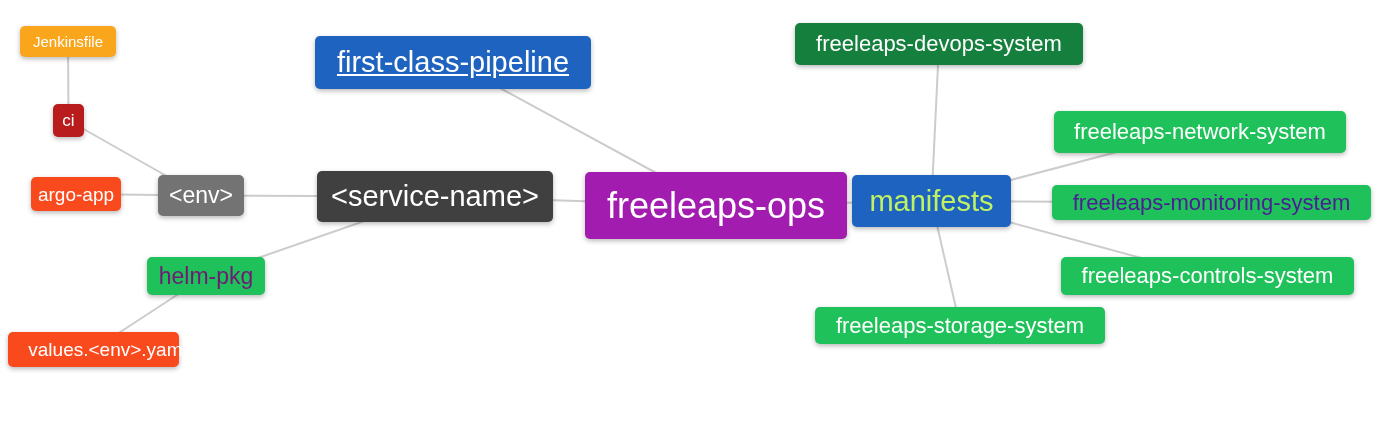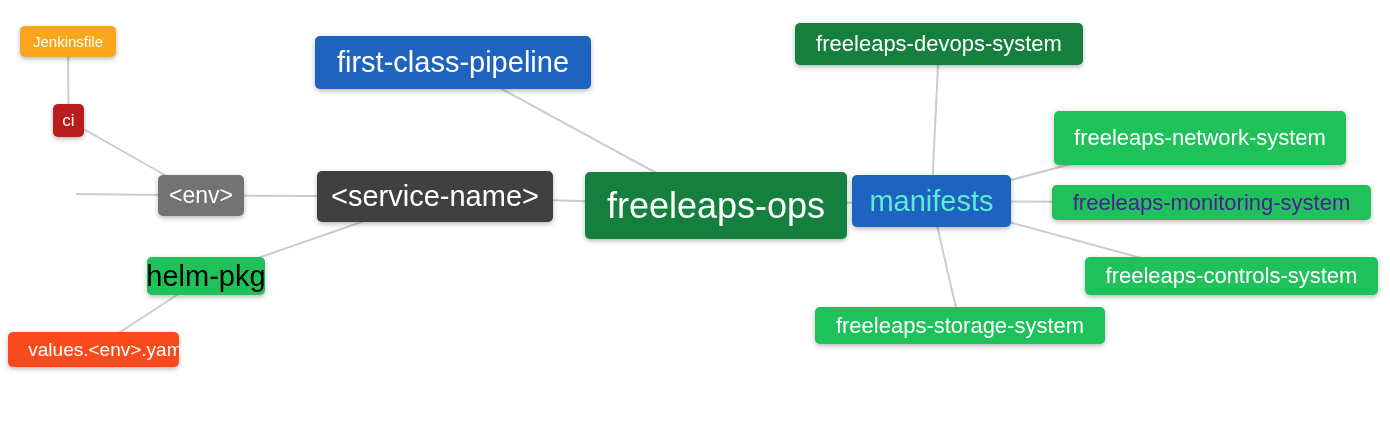--- a/index.html
+++ b/index.html
@@ -54,25 +54,26 @@
       <line x1="716" y1="205.5" x2="931.5" y2="201" stroke="#cccccc" stroke-width="2"></line>
       <line x1="931.5" y1="201" x2="939" y2="44" stroke="#cccccc" stroke-width="2"></line>
       <line x1="931.5" y1="201" x2="1200" y2="130" stroke="#cccccc" stroke-width="2"></line>
       <line x1="931.5" y1="201" x2="1211.5" y2="202.5" stroke="#cccccc" stroke-width="2"></line>
       <line x1="931.5" y1="201" x2="1207.5" y2="276" stroke="#cccccc" stroke-width="2"></line>
       <line x1="931.5" y1="201" x2="960" y2="325.5" stroke="#cccccc" stroke-width="2"></line>
     </svg>
 
   <div class="node" id="n-jenkinsfile" style="left: 20px; top: 26px; width: 96px; height: 31px; font-size: 15px; background: rgb(250, 166, 28); color: rgb(255, 255, 255);">Jenkinsfile</div>
   <div class="node" id="n-ci" style="left: 53px; top: 104px; width: 31px; height: 33px; font-size: 17px; background: #b91c1c; color: rgb(255, 255, 255);">ci</div>
+  <div class="node" id="n-argo_app" style="left: 31px; top: 177px; width: 90px; height: 34px; font-size: 19px; background: rgb(249, 74, 30); color: rgb(255, 255, 255);">argo-app</div>
   <div class="node" id="n-env" style="left: 158px; top: 175px; width: 86px; height: 41px; font-size: 23px; background: #737373; color: rgb(255, 255, 255);">&lt;env&gt;</div>
-  <div class="node" id="n-helm_pkg" style="left: 147px; top: 257px; width: 118px; height: 38px; font-size: 29px; background: rgb(31, 194, 90); color: #000000;">helm-pkg</div>
+  <div class="node" id="n-helm_pkg" style="left: 147px; top: 257px; width: 118px; height: 38px; font-size: 23px; background: rgb(31, 194, 90); color: #701a75;">helm-pkg</div>
   <div class="node" id="n-values_env_yaml" style="left: 8px; top: 332px; width: 171px; height: 35px; font-size: 19px; background: rgb(249, 74, 30); color: rgb(255, 255, 255); padding-left: 28px;">values.&lt;env&gt;.yaml</div>
-  <div class="node" id="n-first_class_pipeline" style="left: 315px; top: 36px; width: 276px; height: 53px; font-size: 29px; background: rgb(30, 99, 191); color: rgb(255, 255, 255);">first-class-pipeline</div>
+  <div class="node" id="n-first_class_pipeline" style="left: 315px; top: 36px; width: 276px; height: 53px; font-size: 29px; background: rgb(30, 99, 191); color: rgb(255, 255, 255); text-decoration: underline;">first-class-pipeline</div>
   <div class="node" id="n-service_name" style="left: 317px; top: 171px; width: 236px; height: 51px; font-size: 29px; background: #404040; color: rgb(255, 255, 255);">&lt;service-name&gt;</div>
-  <div class="node" id="n-freeleaps_ops" style="left: 585px; top: 172px; width: 262px; height: 67px; font-size: 36px; background: #15803d; color: rgb(255, 255, 255);">freeleaps-ops</div>
-  <div class="node" id="n-manifests" style="left: 852px; top: 175px; width: 159px; height: 52px; font-size: 29px; background: rgb(30, 99, 191); color: #5eead4;">manifests</div>
+  <div class="node" id="n-freeleaps_ops" style="left: 585px; top: 172px; width: 262px; height: 67px; font-size: 36px; background: #a21caf; color: rgb(255, 255, 255);">freeleaps-ops</div>
+  <div class="node" id="n-manifests" style="left: 852px; top: 175px; width: 159px; height: 52px; font-size: 29px; background: rgb(30, 99, 191); color: #bef264;">manifests</div>
   <div class="node" id="n-devops_system" style="left: 795px; top: 23px; width: 288px; height: 42px; font-size: 22px; background: #15803d; color: rgb(255, 255, 255);">freeleaps-devops-system</div>
-  <div class="node" id="n-network_system" style="left: 1054px; top: 111px; width: 292px; height: 54px; font-size: 22px; background: rgb(31, 194, 90); color: rgb(255, 255, 255);">freeleaps-network-system</div>
+  <div class="node" id="n-network_system" style="left: 1054px; top: 111px; width: 292px; height: 42px; font-size: 22px; background: rgb(31, 194, 90); color: rgb(255, 255, 255);">freeleaps-network-system</div>
   <div class="node" id="n-monitoring_system" style="left: 1052px; top: 185px; width: 319px; height: 35px; font-size: 22px; background: rgb(31, 194, 90); color: #4c1d95;">freeleaps-monitoring-system</div>
-  <div class="node" id="n-controls_system" style="left: 1061px; top: 257px; width: 293px; height: 38px; font-size: 22px; background: rgb(31, 194, 90); color: rgb(255, 255, 255); margin-left: 24px;">freeleaps-controls-system</div>
+  <div class="node" id="n-controls_system" style="left: 1061px; top: 257px; width: 293px; height: 38px; font-size: 22px; background: rgb(31, 194, 90); color: rgb(255, 255, 255);">freeleaps-controls-system</div>
   <div class="node" id="n-storage_system" style="left: 815px; top: 307px; width: 290px; height: 37px; font-size: 22px; background: rgb(31, 194, 90); color: rgb(255, 255, 255);">freeleaps-storage-system</div>
 </div>
 
 </body></html>

